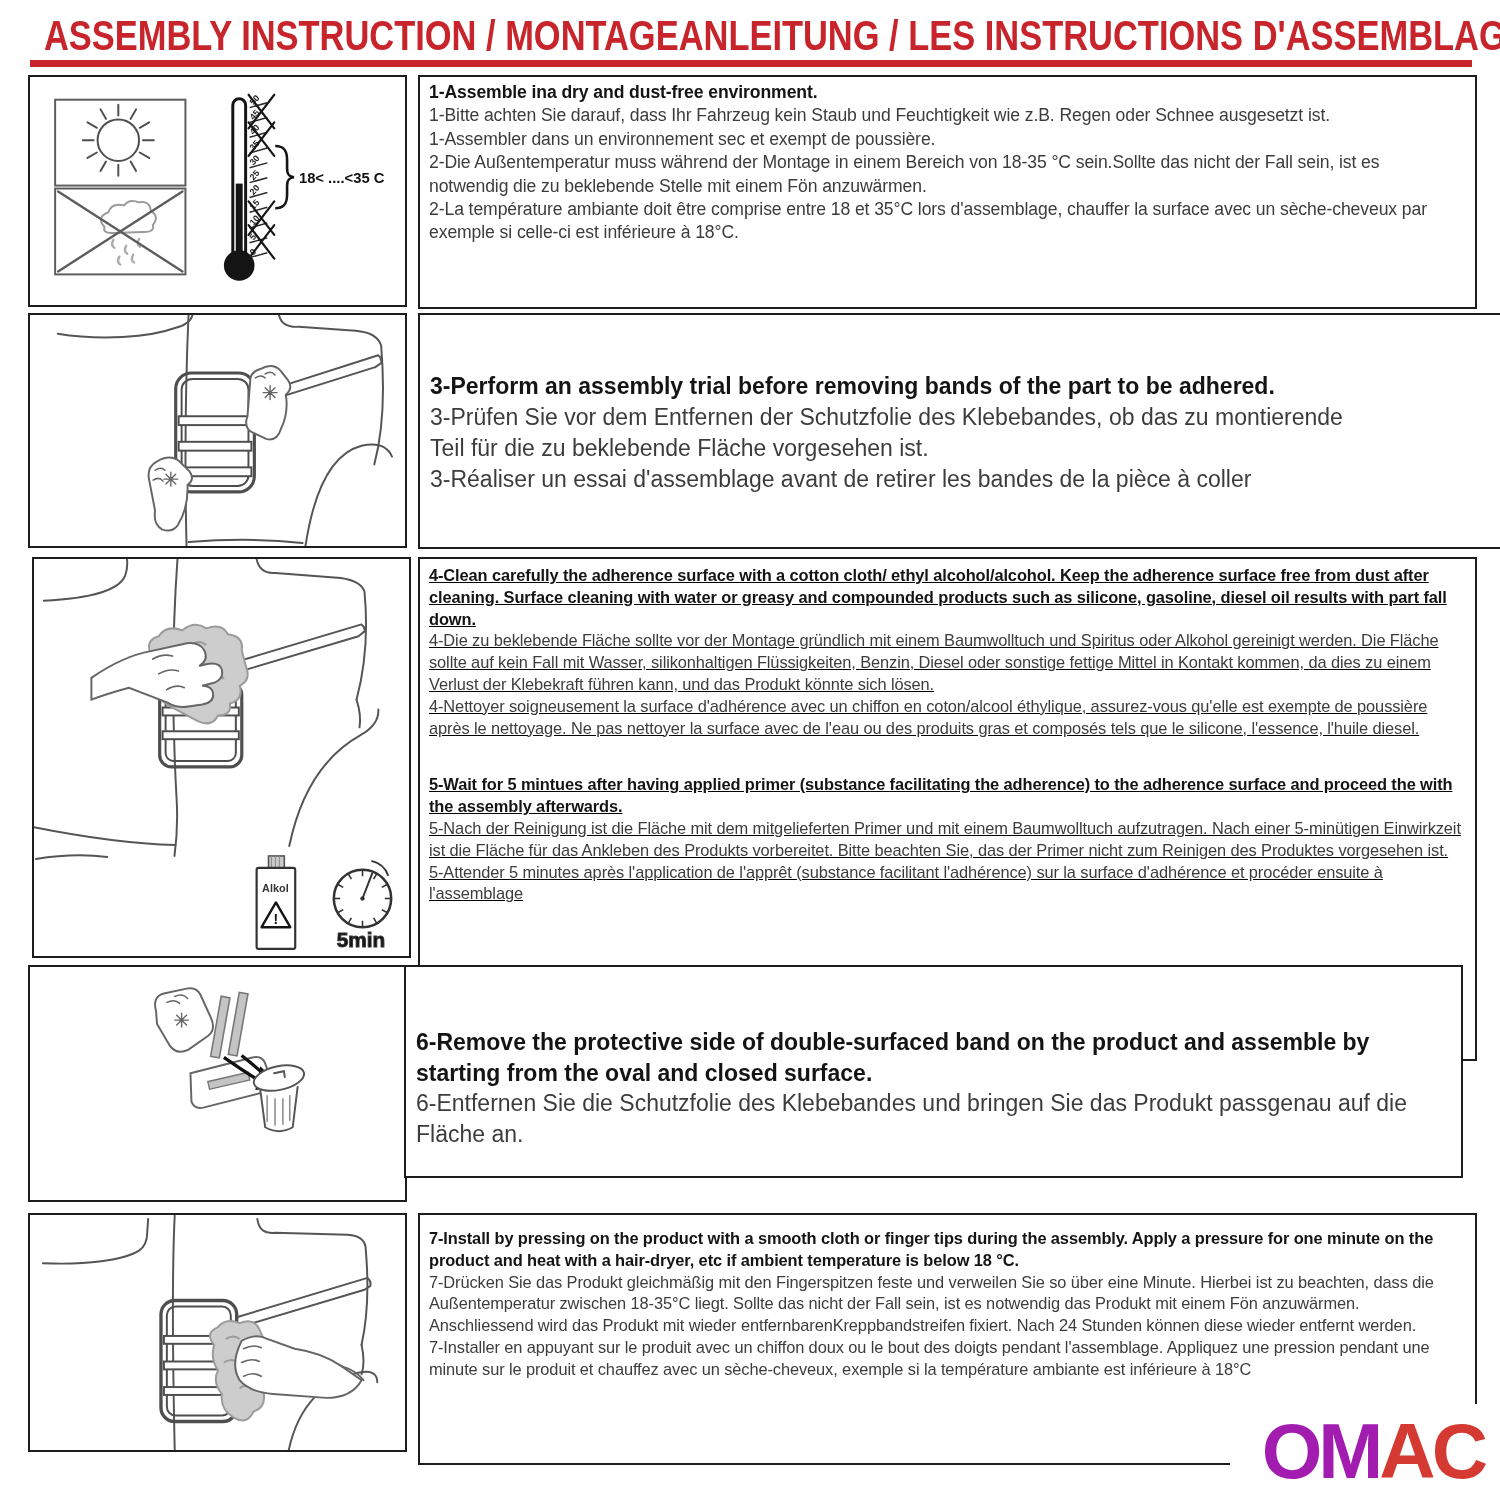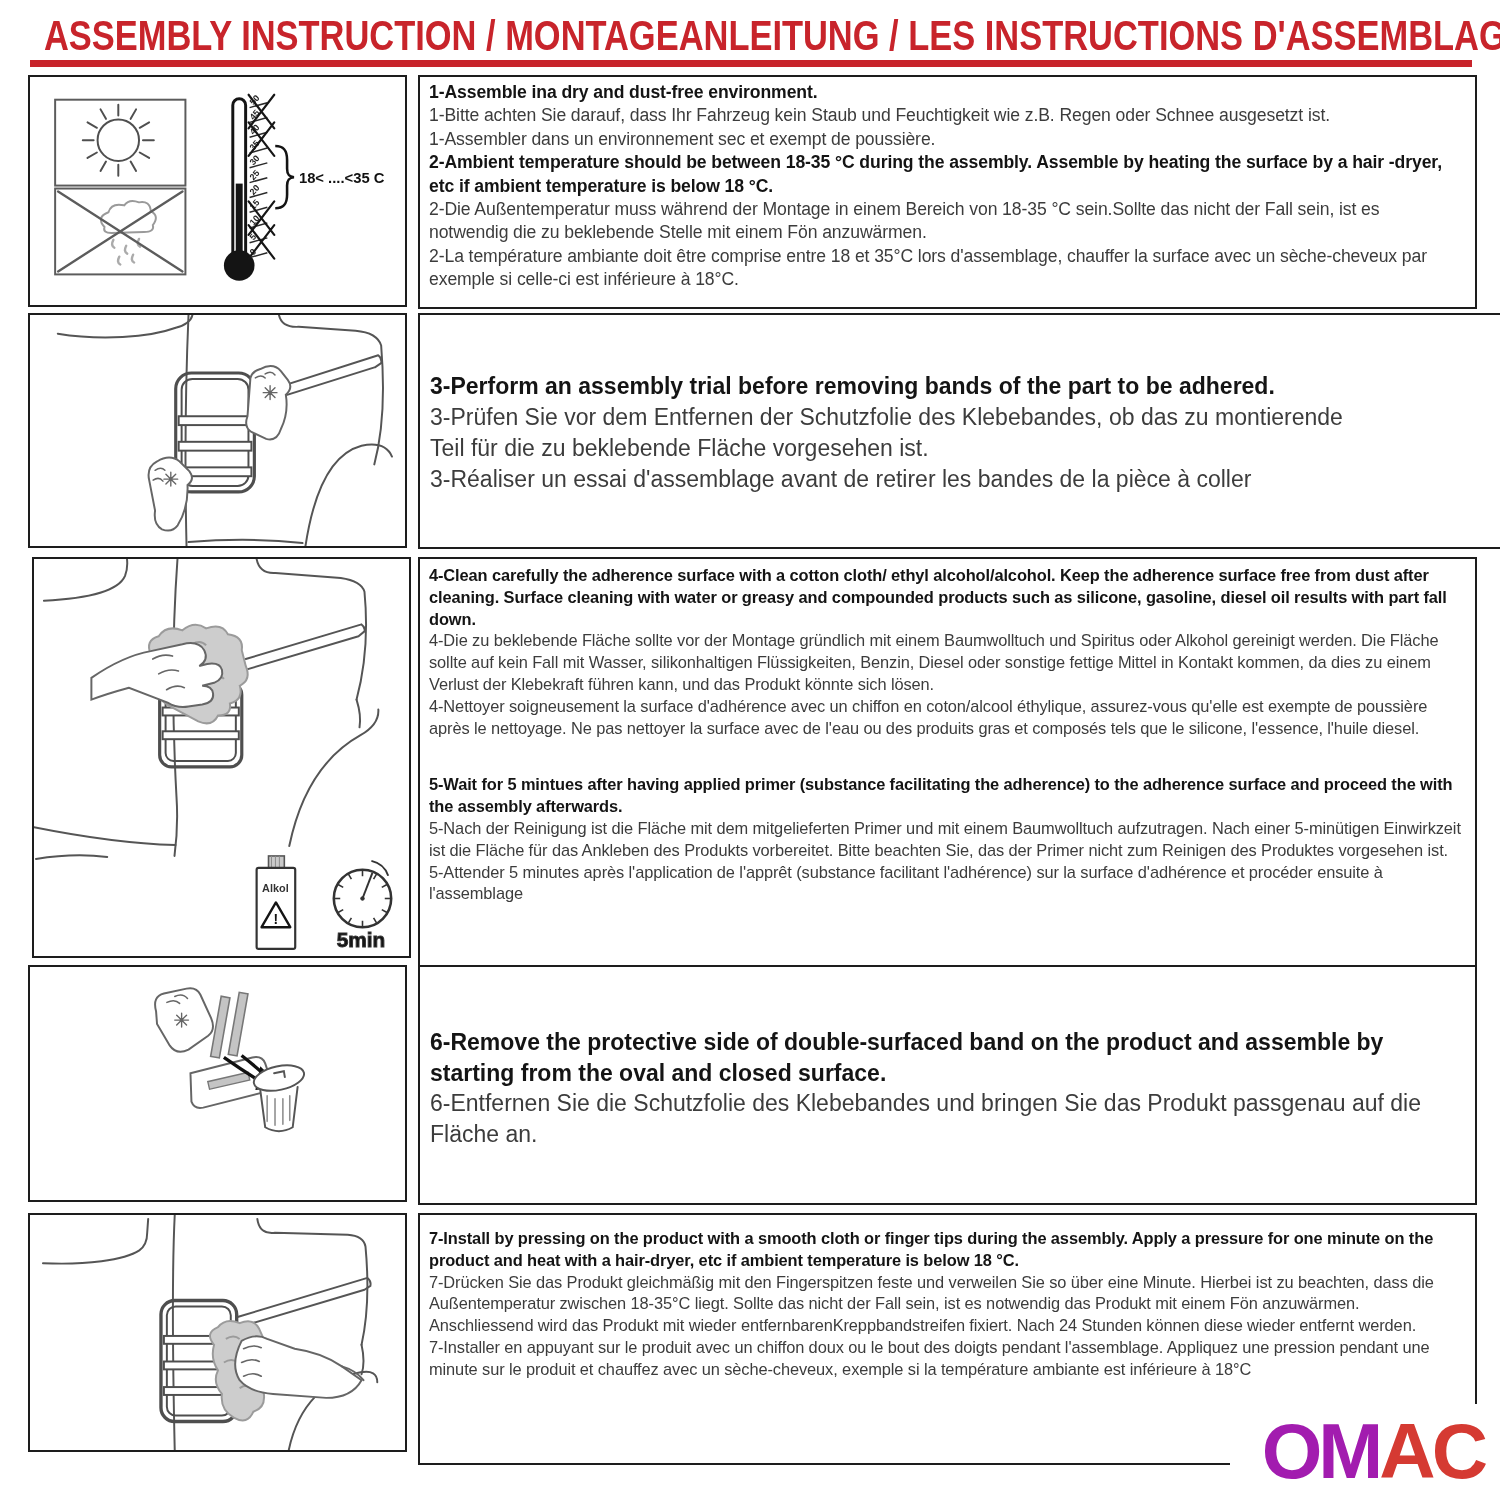--- a/index.html
+++ b/index.html
@@ -25,23 +25,23 @@
   .imgbox, .txtbox {
     position:absolute; background:#fff; border:2.5px solid #1d1d1d;
   }
   .imgbox svg { display:block; width:100%; height:100%; }
 
   #box-img-1 { left:28px; top:75px;  width:379px; height:232px; }
   #box-txt-1 { left:418px; top:75px;  width:1059px; height:234px; }
   #box-img-2 { left:28px; top:313px; width:379px; height:235px; }
   #box-txt-2 { left:418px; top:313px; width:1145px; height:236px; }
   #box-img-3 { left:32px; top:557px; width:379px; height:401px; }
-  #box-txt-3 { left:418px; top:557px; width:1059px; height:504px; }
+  #box-txt-3 { left:418px; top:557px; width:1059px; height:504px;text-decoration:underline; }
   #box-img-4 { left:28px; top:965px; width:379px; height:237px; }
-  #box-txt-4 { left:418px; top:965px; width:1059px; height:240px; }
+  #box-txt-4 { left:404px; top:965px; width:1059px; height:213px; }
   #box-img-5 { left:28px; top:1213px; width:379px; height:239px; }
   #box-txt-5 { left:418px; top:1213px; width:1059px; height:252px; }
 
   .txtbox p { margin:0; color:#3c3c3c; }
   .txtbox p.b { font-weight:bold; color:#141414; }
   .gap { margin-top:23px; }
 
   #box-txt-1 { font-size:17.6px; line-height:23.4px; padding:4px 16px 0 9px; letter-spacing:-0.1px; }
   #box-txt-2 { font-size:23px;  line-height:31px;   padding:56px 12px 0 10px; }
   #box-txt-2 p { max-width:925px; }
@@ -124,21 +124,20 @@
         <path d="M221,18 L247,52 M247,18 L221,52 M221,46 L247,80 M247,46 L221,80 M221,126 L247,160 M247,126 L221,160 M221,150 L247,184 M247,150 L221,184" stroke="#161616" stroke-width="2.2" fill="none" stroke-linecap="round"></path>
         <path d="M248,70 C258,70 260,76 260,84 L260,93 C260,99 262,101 267,101.5 C262,102 260,104 260,110 L260,119 C260,127 258,133 248,133" fill="none" stroke="#141414" stroke-width="2.6"></path>
       </g>
       <text class="tlabel" x="272" y="107">18&lt; ....&lt;35 C</text>
     </svg>
   </div>
   <div class="txtbox" id="box-txt-1">
     <p class="b">1-Assemble ina dry and dust-free environment.</p>
     <p>1-Bitte achten Sie darauf, dass Ihr Fahrzeug kein Staub und Feuchtigkeit wie z.B. Regen oder Schnee ausgesetzt ist.</p>
     <p>1-Assembler dans un environnement sec et exempt de poussière.</p>
-    <p class="b gap">2-Ambient temperature should be between 18-35 °C  during the assembly. Assemble by heating the surface by a hair -dryer, etc if ambient temperature is below 18 °C.</p>
     <p>2-Die Außentemperatur muss während der Montage in einem Bereich von 18-35 °C  sein.Sollte das nicht der Fall sein, ist es notwendig die zu beklebende Stelle mit einem Fön anzuwärmen.</p>
     <p>2-La température ambiante doit être comprise entre 18 et 35°C lors d'assemblage, chauffer la surface avec un sèche-cheveux par exemple si celle-ci est inférieure à 18°C.</p>
   </div>
 
   <div class="imgbox" id="box-img-2">
     <svg viewBox="0 0 379 235">
       <g fill="none" stroke="#555" stroke-width="2" stroke-linecap="round">
         <path d="M27,19 C70,26 120,23 147,13 Q162,9 164,0"></path>
         <path d="M160,0 C157,70 156,150 158,235"></path>
         <path d="M252,0 Q255,13 272,12 L330,16 Q352,18 356,31 C360,80 357,122 349,152"></path>

